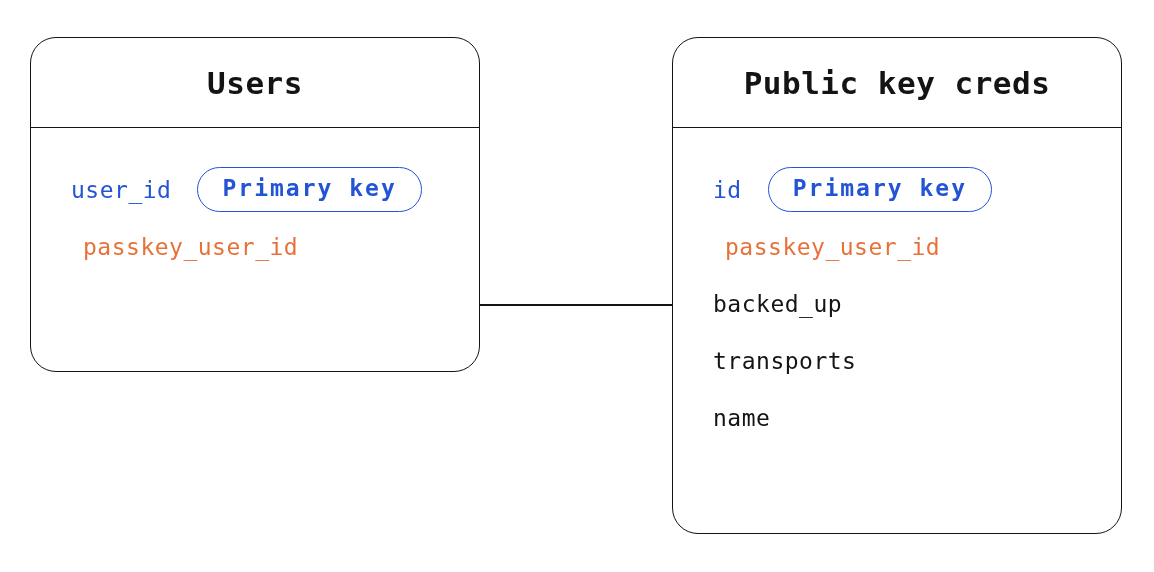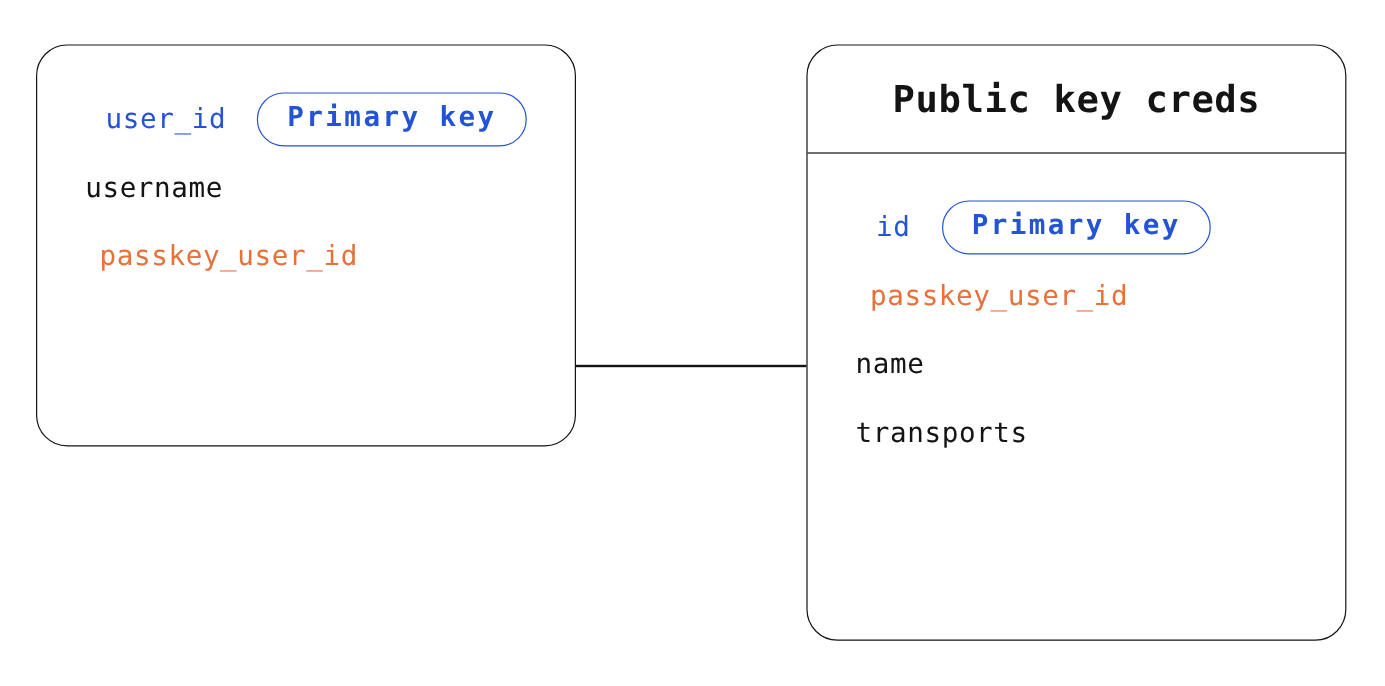--- a/index.html
+++ b/index.html
@@ -55,21 +55,21 @@
     height: 57px;
     display: flex;
     align-items: center;
     white-space: nowrap;
   }
   .field-name {
     font-size: 23px;
     letter-spacing: 0.5px;
   }
   .field-name.default { color: var(--ink, #141414); }
-  .field-name.blue    { color: var(--blue, #2454d6); margin-left: 17px; }
+  .field-name.blue    { color: var(--blue, #2454d6); }
   .field-name.orange  { color: var(--orange, #e8713a); margin-left: 12px; }
   .badge {
     display: inline-flex;
     align-items: center;
     justify-content: center;
     margin-left: 26px;
     padding: 4px 24px 6px 24px;
     border: 1.5px solid var(--blue, #2454d6);
     border-radius: 999px;
     color: var(--blue, #2454d6);
@@ -84,27 +84,27 @@
     top: 304px;
     width: 192px;
     height: 0;
     border-top: 2px solid var(--ink, #141414);
   }
 </style>
 </head>
 <body style="--ink: #141414; --blue: #2454d6; --orange: #e8713a; background: rgb(255, 255, 255);">
 
 <div class="er-table users">
+  <div class="er-header">
+    <span class="er-title">Users</span>
+  </div>
   <div class="er-rows">
       <div class="field-row">
         <span class="field-name blue">user_id</span>
         <span class="badge">Primary key</span>
-      </div>
-      <div class="field-row">
-        <span class="field-name default">username</span>
       </div>
       <div class="field-row">
         <span class="field-name orange">passkey_user_id</span>
       </div>
     </div>
 </div>
 
 <div class="connector"></div>
 
 <div class="er-table pubkey">
@@ -113,19 +113,22 @@
   </div>
   <div class="er-rows">
       <div class="field-row">
         <span class="field-name blue">id</span>
         <span class="badge">Primary key</span>
       </div>
       <div class="field-row">
         <span class="field-name orange">passkey_user_id</span>
       </div>
       <div class="field-row">
-        <span class="field-name default">name</span>
+        <span class="field-name default">backed_up</span>
       </div>
       <div class="field-row">
         <span class="field-name default">transports</span>
+      </div>
+      <div class="field-row">
+        <span class="field-name default">name</span>
       </div>
     </div>
 </div>
 
 </body></html>

